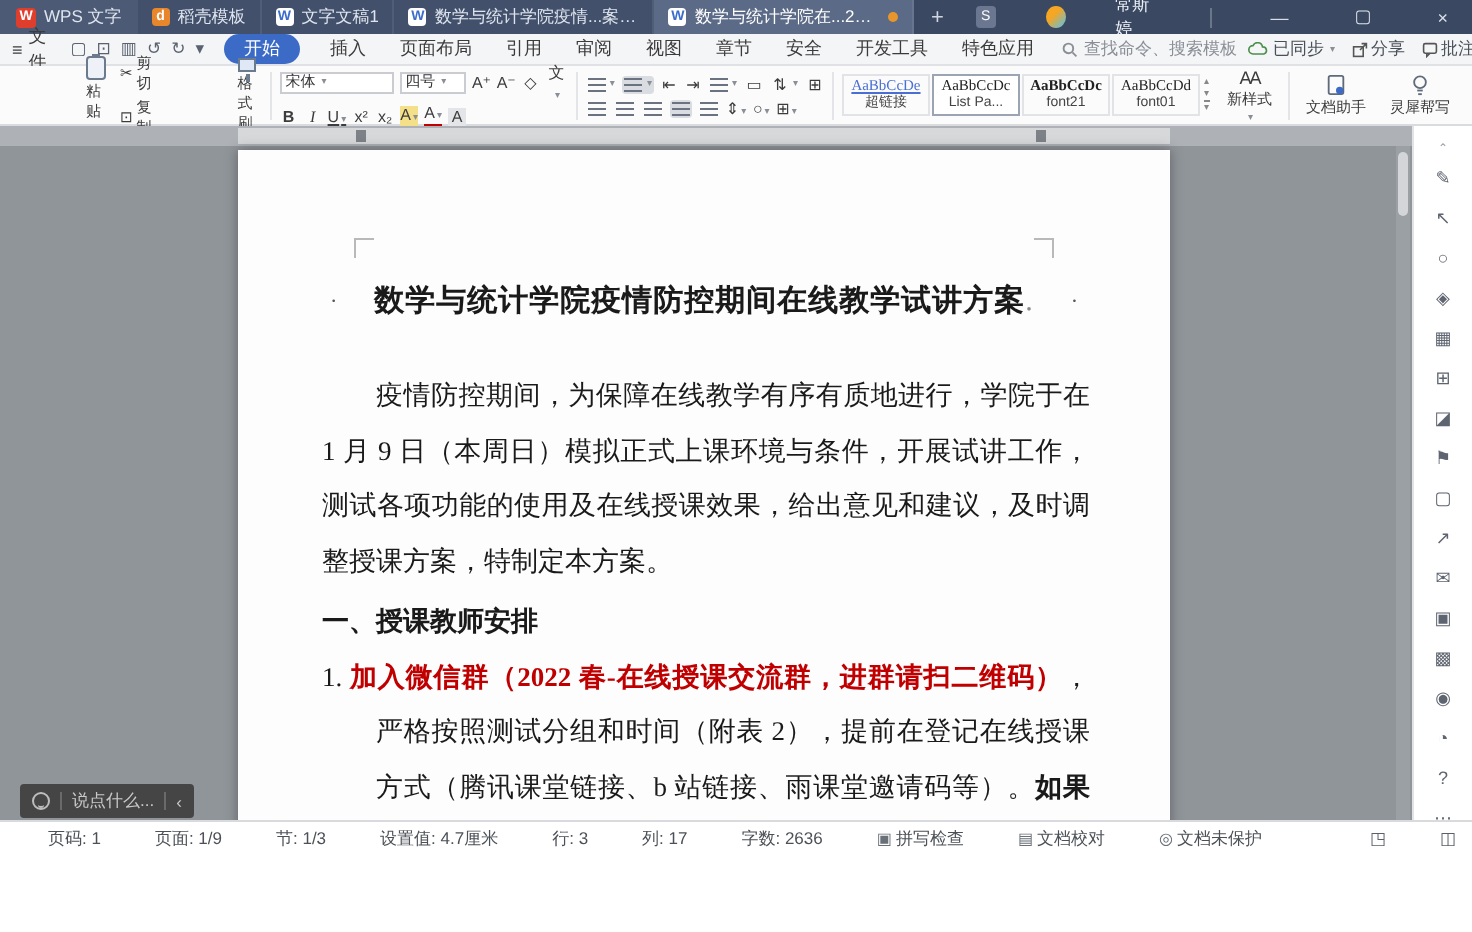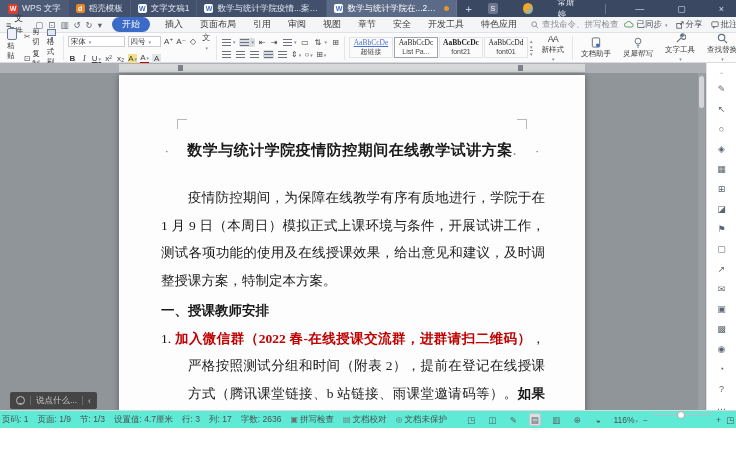--- a/index.html
+++ b/index.html
@@ -35,21 +35,21 @@
   .mi { padding:1px 2px; }
   .mi.active { background:#3b6bc7; color:#fff; border-radius:8px; padding:1px 10px; }
   .search-box { display:flex; align-items:center; gap:3px; color:#8a8f96; font-size:8.5px; margin-left:6px; white-space:nowrap; }
   .m-right { margin-left:auto; display:flex; align-items:center; gap:8px; color:#4a5058; font-size:8.5px; white-space:nowrap; }
   .m-right .grp { display:flex; align-items:center; gap:2px; }
   .caret::after { content:"▾"; font-size:5px; color:#8a8f96; margin-left:1px; }
 
   
   .ribbon { position:absolute; top:33px; left:0; width:736px; height:30px; background:#fbfbfc; border-bottom:1px solid #d9dbde; display:flex; align-items:center; padding:1px 4px; gap:4px; }
   .rdiv { width:1px; height:24px; background:#e4e5e8; flex:0 0 auto; }
-  .bigbtn { display:flex; flex-direction:column; align-items:center; justify-content:center; gap:1px; font-size:7.5px; color:#3c3c3c; padding:0 3px; }
+  .bigbtn { display:flex; flex-direction:column; align-items:center; justify-content:center; gap:1px; font-size:7.5px; color:#3c3c3c; padding:0 3px;margin-left:36px; }
   .clip { width:10px; height:12px; border:1px solid #6b7a8d; border-radius:2px; position:relative; background:#eef2f8; }
   .clip::before { content:""; position:absolute; top:-2px; left:2px; width:4px; height:2px; background:#6b7a8d; }
   .painter { width:9px; height:7px; border:1px solid #6b7a8d; background:#dfe8f6; position:relative; }
   .painter::after { content:""; position:absolute; left:3px; top:7px; width:2px; height:4px; background:#6b7a8d; }
   .ministack { display:flex; flex-direction:column; gap:2px; font-size:7.5px; color:#3c3c3c; }
   .ministack .row { display:flex; align-items:center; gap:2px; }
   .fgroup { display:flex; flex-direction:column; gap:2px; }
   .frow { display:flex; align-items:center; gap:3px; }
   .selbox { border:1px solid #c9ccd1; background:#fff; font-size:7.5px; padding:0 2px; height:11px; display:flex; align-items:center; gap:2px; color:#333; }
   .fbtn { font-size:8px; color:#3c3c3c; min-width:9px; text-align:center; }
@@ -106,21 +106,21 @@
   .watermark { position:absolute; right:30px; top:345px; color:rgba(165,169,173,.95); font-family:"Liberation Sans",sans-serif; }
   .watermark .w1 { font-size:11.5px; }
   .watermark .w2 { font-size:8px; margin-top:2px; }
 
   
   .sidebar { position:absolute; top:63px; right:0; width:30px; height:385px; background:#fff; border-left:1px solid #e2e3e5; display:flex; flex-direction:column; align-items:center; padding-top:6px; gap:0; }
   .sb-icon { height:20px; display:flex; align-items:center; justify-content:center; width:100%; color:#5f6570; font-size:9px; }
   .sb-top { color:#9aa0a8; font-size:6px; height:10px; }
 
   
-  .statusbar { position:absolute; bottom:0; left:0; width:736px; height:18px; background:#5eead4; border-top:1px solid #d9dadd; display:flex; align-items:center; gap:9px; padding:0 2px; font-size:8.5px; color:#4c5157; white-space:nowrap; }
+  .statusbar { position:absolute; bottom:0; left:0; width:736px; height:18px; background:#ffffff; border-top:1px solid #d9dadd; display:flex; align-items:center; gap:27px; padding:0 24px; font-size:8.5px; color:#4c5157; white-space:nowrap; }
   .st-item { display:flex; align-items:center; gap:2px; }
   .st-ic { font-size:8px; color:#6a7078; }
   .st-spacer { flex:1; }
   .viewbtn { width:14px; height:13px; display:flex; align-items:center; justify-content:center; color:#5a6068; font-size:8.5px; border-radius:2px; }
   .viewbtn.active { background:#dcdfe2; border:1px solid #c3c7cc; }
   .zoomwrap { display:flex; align-items:flex-start; gap:5px; }
   .ztrack { position:relative; width:58px; height:1px; background:#b9bcc0; }
   .zknob { position:absolute; left:24px; top:-4px; width:8px; height:8px; border-radius:50%; background:#fdfdfd; border:1px solid #a9adb2; }
 </style>
 </head>
@@ -187,21 +187,21 @@
       <span class="mi">章节</span>
       <span class="mi">安全</span>
       <span class="mi">开发工具</span>
       <span class="mi">特色应用</span>
     </div>
     <div class="search-box">
       <svg width="8" height="8" viewBox="0 0 10 10">
           <circle cx="4" cy="4" r="3" fill="none" stroke="#8a8f96" stroke-width="1.2"></circle>
           <line x1="6.5" y1="6.5" x2="9" y2="9" stroke="#8a8f96" stroke-width="1.2"></line>
         </svg>
-      <span>查找命令、拼写检查</span>
+      <span>查找命令、搜索模板</span>
     </div>
     <div class="m-right">
       <span class="grp caret">
         <svg width="10" height="7" viewBox="0 0 12 8">
             <path d="M3 7a2.5 2.5 0 010-5 3 3 0 015.7.7A2.2 2.2 0 019.5 7z" fill="none" stroke="#4a8f4a" stroke-width="1"></path>
           </svg>
         <span>已同步</span>
       </span>
       <span class="grp">
         <svg width="8" height="8" viewBox="0 0 10 10">

